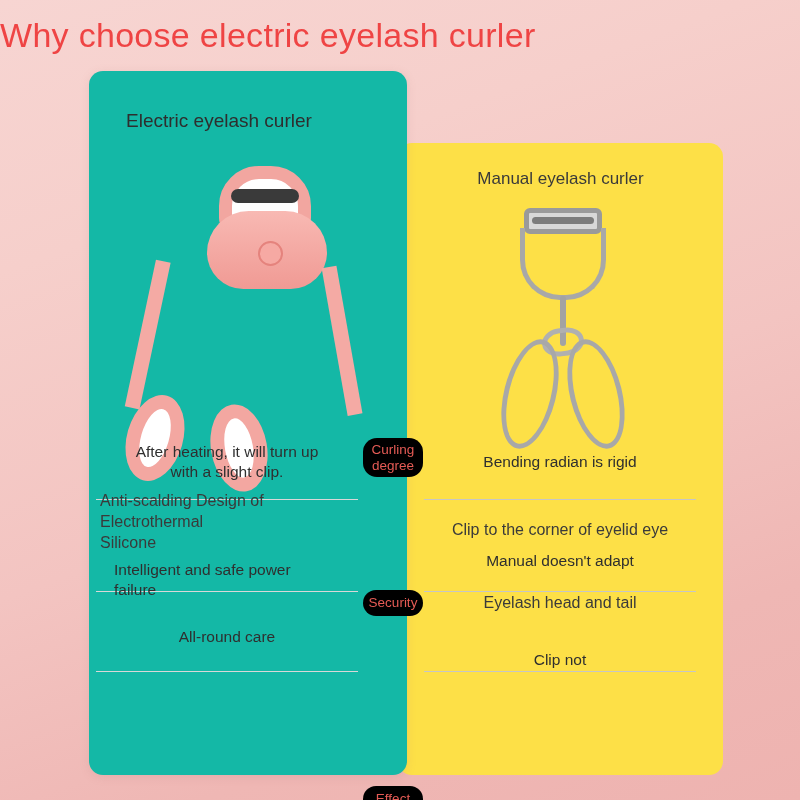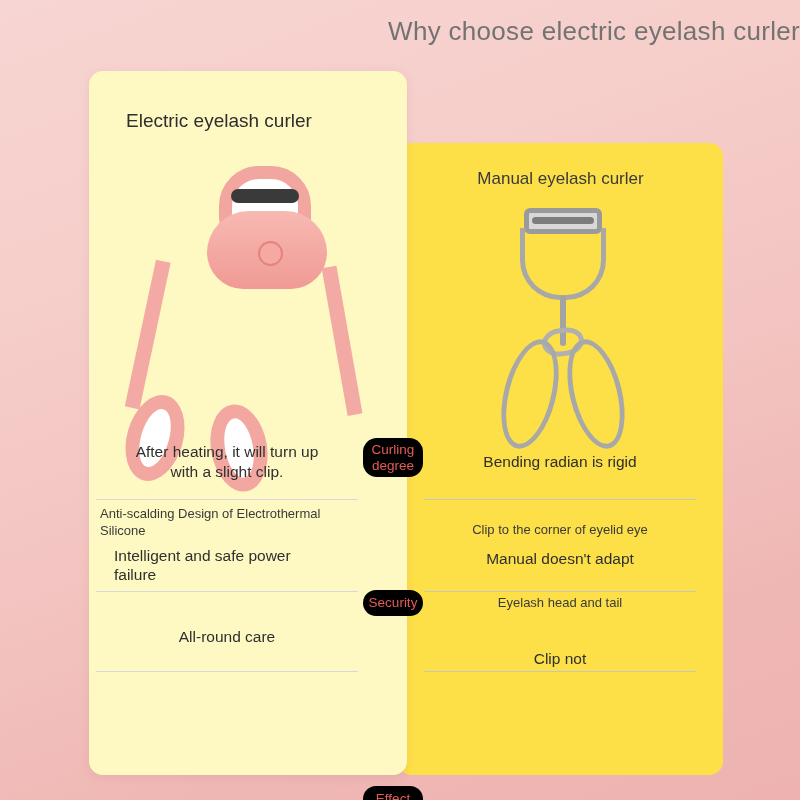--- a/index.html
+++ b/index.html
@@ -16,23 +16,23 @@
   }
   .page {
     position: absolute;
     inset: 0;
   }
   .main-title {
     position: absolute;
     top: 16px;
     left: 0;
     width: 100%;
-    text-align: right;
-    color: #737373;
-    font-size: 26px;
+    text-align: left;
+    color: #ef4444;
+    font-size: 34px;
     letter-spacing: 0.3px;
   }
   
   .panel-manual {
     position: absolute;
     left: 398px;
     top: 143px;
     width: 325px;
     height: 632px;
     background: #fde047;
@@ -47,21 +47,21 @@
     font-size: 17px;
     color: #3a3a3a;
   }
   
   .panel-electric {
     position: absolute;
     left: 89px;
     top: 71px;
     width: 318px;
     height: 704px;
-    background: #fef9c3;
+    background: #14b8a6;
     border-radius: 14px;
     box-shadow: 0 2px 10px rgba(180, 120, 120, 0.18);
   }
   .electric-title {
     position: absolute;
     top: 39px;
     left: 37px;
     font-size: 19px;
     color: #2e2e2e;
   }
@@ -268,21 +268,21 @@
   .row.last .left-cell,
   .row.last .right-cell {
     border-bottom: 0;
   }
   .t-big {
     font-size: 15.5px;
     color: #2f2f2f;
     line-height: 1.28;
   }
   .t-small {
-    font-size: 13px;
+    font-size: 16px;
     color: #3a3a3a;
     line-height: 1.3;
   }
   .t-big.left-align {
     text-align: left;
     padding-left: 18px;
   }
   .t-small.left-align {
     text-align: left;
     padding-left: 4px;

